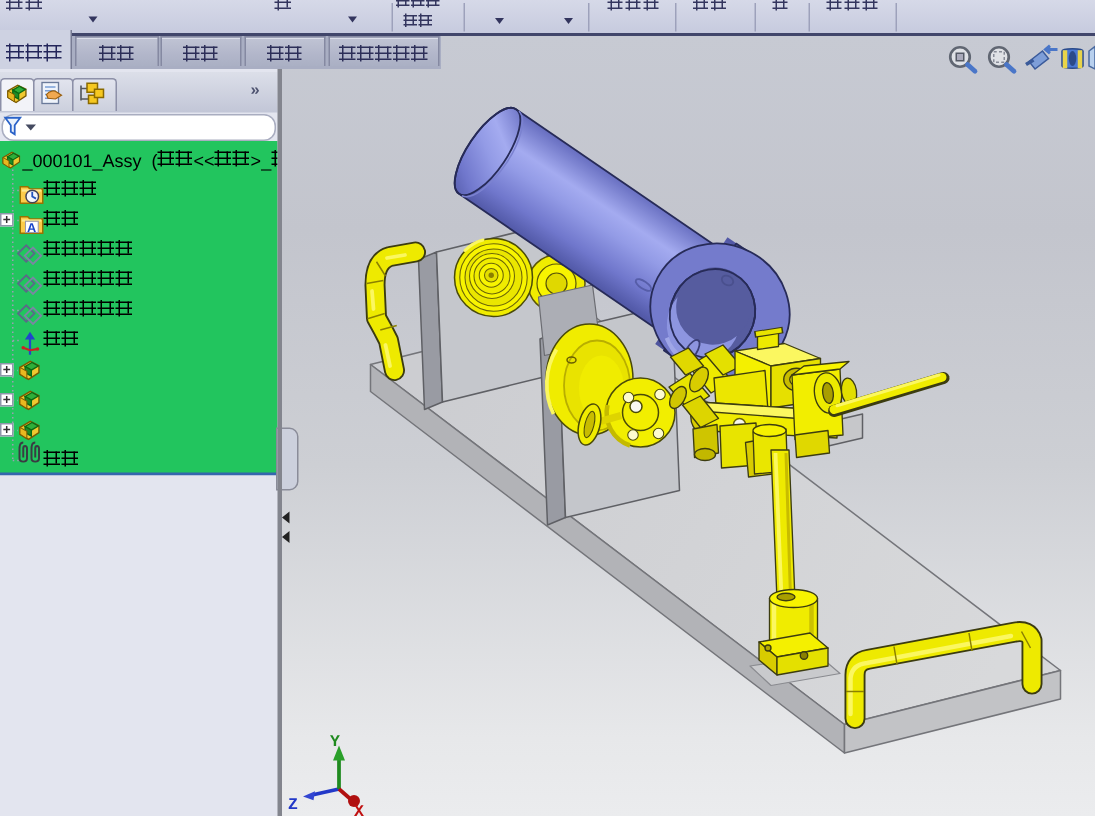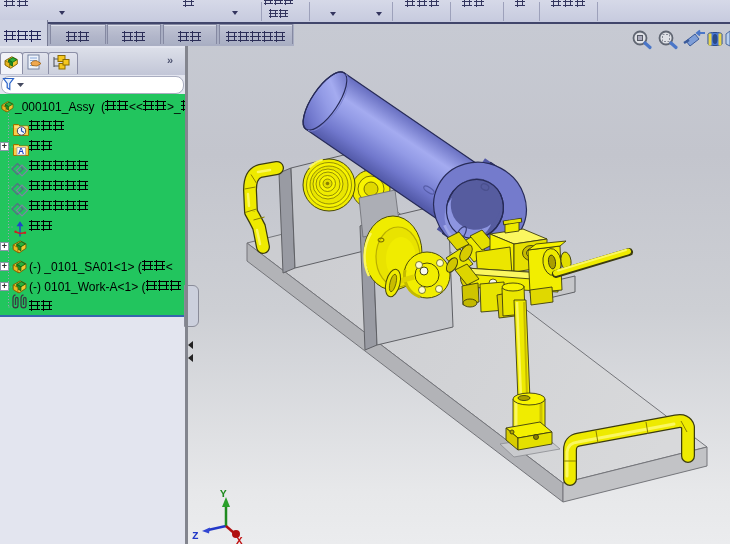--- a/index.html
+++ b/index.html
@@ -289,25 +289,23 @@
           <span class="tlab"><span class="k k11"></span><span class="k k11"></span><span class="k k11"></span><span class="k k11"></span><span class="k k11"></span></span>
         </div>
       <div class="trow" style="top:123px">
           <span class="tlab"><span class="k k11"></span><span class="k k11"></span></span>
         </div>
       <div class="trow" style="top:143px">
           <span class="texp">+</span>
         </div>
       <div class="trow" style="top:163px">
           <span class="texp">+</span>
-          <span class="tlab">(-) _0101_SA01&lt;1&gt; (<span class="k k11"></span><span class="k k11"></span>&lt;</span>
         </div>
       <div class="trow" style="top:183px">
           <span class="texp">+</span>
-          <span class="tlab">(-) 0101_Work-A&lt;1&gt; (<span class="k k11"></span><span class="k k11"></span><span class="k k11"></span></span>
         </div>
       <div class="trow" style="top:203px">
           <span class="tlab"><span class="k k11"></span><span class="k k11"></span></span>
         </div>
     </div>
     <div id="blueline"></div>
     <div id="below"></div>
     <div id="splitter"></div>
     <svg class="abs" style="left:186px;top:293px;z-index:9" width="10" height="26" viewBox="0 0 10 26">
       <path d="M7,2 L2,6 L7,10 Z" fill="#222"></path>

